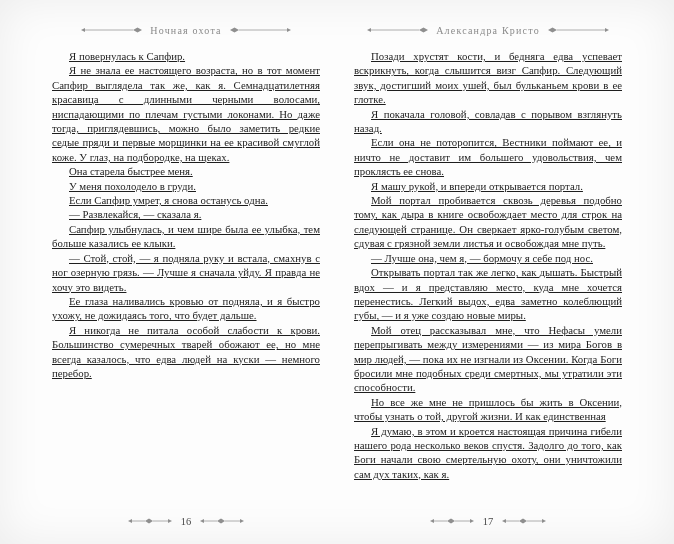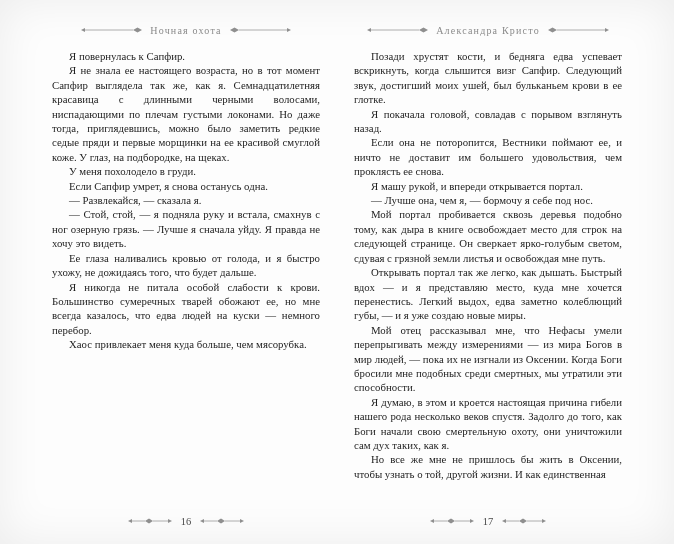--- a/index.html
+++ b/index.html
@@ -37,20 +37,21 @@
     height: 12px;
   }
   .orn svg { display: block; }
   .body-text {
     flex: 1;
     font-size: 10.8px;
     line-height: 14.4px;
     color: #1e1e1e;
     text-align: justify;
     overflow: hidden;
+    text-decoration: underline;
   }
   .body-text p {
     text-indent: 17px;
   }
   .folio {
     display: flex;
     align-items: center;
     justify-content: center;
     gap: 9px;
     color: #4a4a4a;
@@ -80,27 +81,28 @@
           <path d="M1 4 l4.5 -2.6 4.5 2.6 -4.5 2.6 z" fill="#8f8f8f"></path>
           <line x1="10" y1="4" x2="58" y2="4" stroke="#9a9a9a" stroke-width="0.8"></line>
           <path d="M62 4 l-4 -2 v4 z" fill="#8f8f8f"></path>
         </svg>
       </span>
     </div>
 
     <div class="body-text">
         <p>Я повернулась к Сапфир.</p>
         <p>Я не знала ее настоящего возраста, но в тот момент Сапфир выглядела так же, как я. Семнадцатилетняя красавица с длинными черными волосами, ниспадающими по плечам густыми локонами. Но даже тогда, приглядевшись, можно было заметить редкие седые пряди и первые морщинки на ее красивой смуглой коже. У глаз, на подбородке, на щеках.</p>
+        <p>Она старела быстрее меня.</p>
         <p>У меня похолодело в груди.</p>
         <p>Если Сапфир умрет, я снова останусь одна.</p>
         <p>— Развлекайся, — сказала я.</p>
+        <p>Сапфир улыбнулась, и чем шире была ее улыбка, тем больше казались ее клыки.</p>
         <p>— Стой, стой, — я подняла руку и встала, смахнув с ног озерную грязь. — Лучше я сначала уйду. Я правда не хочу это видеть.</p>
-        <p>Ее глаза наливались кровью от голода, и я быстро ухожу, не дожидаясь того, что будет дальше.</p>
+        <p>Ее глаза наливались кровью от подняла, и я быстро ухожу, не дожидаясь того, что будет дальше.</p>
         <p>Я никогда не питала особой слабости к крови. Большинство сумеречных тварей обожают ее, но мне всегда казалось, что едва людей на куски — немного перебор.</p>
-        <p>Хаос привлекает меня куда больше, чем мясорубка.</p>
       </div>
 
     <div class="folio">
       <span class="orn">
         <svg width="44" height="8" viewBox="0 0 44 8">
           <path d="M0 4 l4 -2 v4 z" fill="#8f8f8f"></path>
           <line x1="4" y1="4" x2="17" y2="4" stroke="#9a9a9a" stroke-width="0.8"></line>
           <path d="M17 4 l4 -2.4 4 2.4 -4 2.4 z" fill="#8f8f8f"></path>
           <line x1="25" y1="4" x2="40" y2="4" stroke="#9a9a9a" stroke-width="0.8"></line>
           <path d="M44 4 l-4 -2 v4 z" fill="#8f8f8f"></path>
@@ -136,26 +138,26 @@
           <path d="M62 4 l-4 -2 v4 z" fill="#8f8f8f"></path>
         </svg>
       </span>
     </div>
 
     <div class="body-text">
         <p>Позади хрустят кости, и бедняга едва успевает вскрикнуть, когда слышится визг Сапфир. Следующий звук, достигший моих ушей, был бульканьем крови в ее глотке.</p>
         <p>Я покачала головой, совладав с порывом взглянуть назад.</p>
         <p>Если она не поторопится, Вестники поймают ее, и ничто не доставит им большего удовольствия, чем проклясть ее снова.</p>
         <p>Я машу рукой, и впереди открывается портал.</p>
+        <p>Мой портал пробивается сквозь деревья подобно тому, как дыра в книге освобождает место для строк на следующей странице. Он сверкает ярко-голубым светом, сдувая с грязной земли листья и освобождая мне путь.</p>
         <p>— Лучше она, чем я, — бормочу я себе под нос.</p>
-        <p>Мой портал пробивается сквозь деревья подобно тому, как дыра в книге освобождает место для строк на следующей странице. Он сверкает ярко-голубым светом, сдувая с грязной земли листья и освобождая мне путь.</p>
         <p>Открывать портал так же легко, как дышать. Быстрый вдох — и я представляю место, куда мне хочется перенестись. Легкий выдох, едва заметно колеблющий губы, — и я уже создаю новые миры.</p>
         <p>Мой отец рассказывал мне, что Нефасы умели перепрыгивать между измерениями — из мира Богов в мир людей, — пока их не изгнали из Оксении. Когда Боги бросили мне подобных среди смертных, мы утратили эти способности.</p>
+        <p>Но все же мне не пришлось бы жить в Оксении, чтобы узнать о той, другой жизни. И как единственная</p>
         <p>Я думаю, в этом и кроется настоящая причина гибели нашего рода несколько веков спустя. Задолго до того, как Боги начали свою смертельную охоту, они уничтожили сам дух таких, как я.</p>
-        <p>Но все же мне не пришлось бы жить в Оксении, чтобы узнать о той, другой жизни. И как единственная</p>
       </div>
 
     <div class="folio">
       <span class="orn">
         <svg width="44" height="8" viewBox="0 0 44 8">
           <path d="M0 4 l4 -2 v4 z" fill="#8f8f8f"></path>
           <line x1="4" y1="4" x2="17" y2="4" stroke="#9a9a9a" stroke-width="0.8"></line>
           <path d="M17 4 l4 -2.4 4 2.4 -4 2.4 z" fill="#8f8f8f"></path>
           <line x1="25" y1="4" x2="40" y2="4" stroke="#9a9a9a" stroke-width="0.8"></line>
           <path d="M44 4 l-4 -2 v4 z" fill="#8f8f8f"></path>

